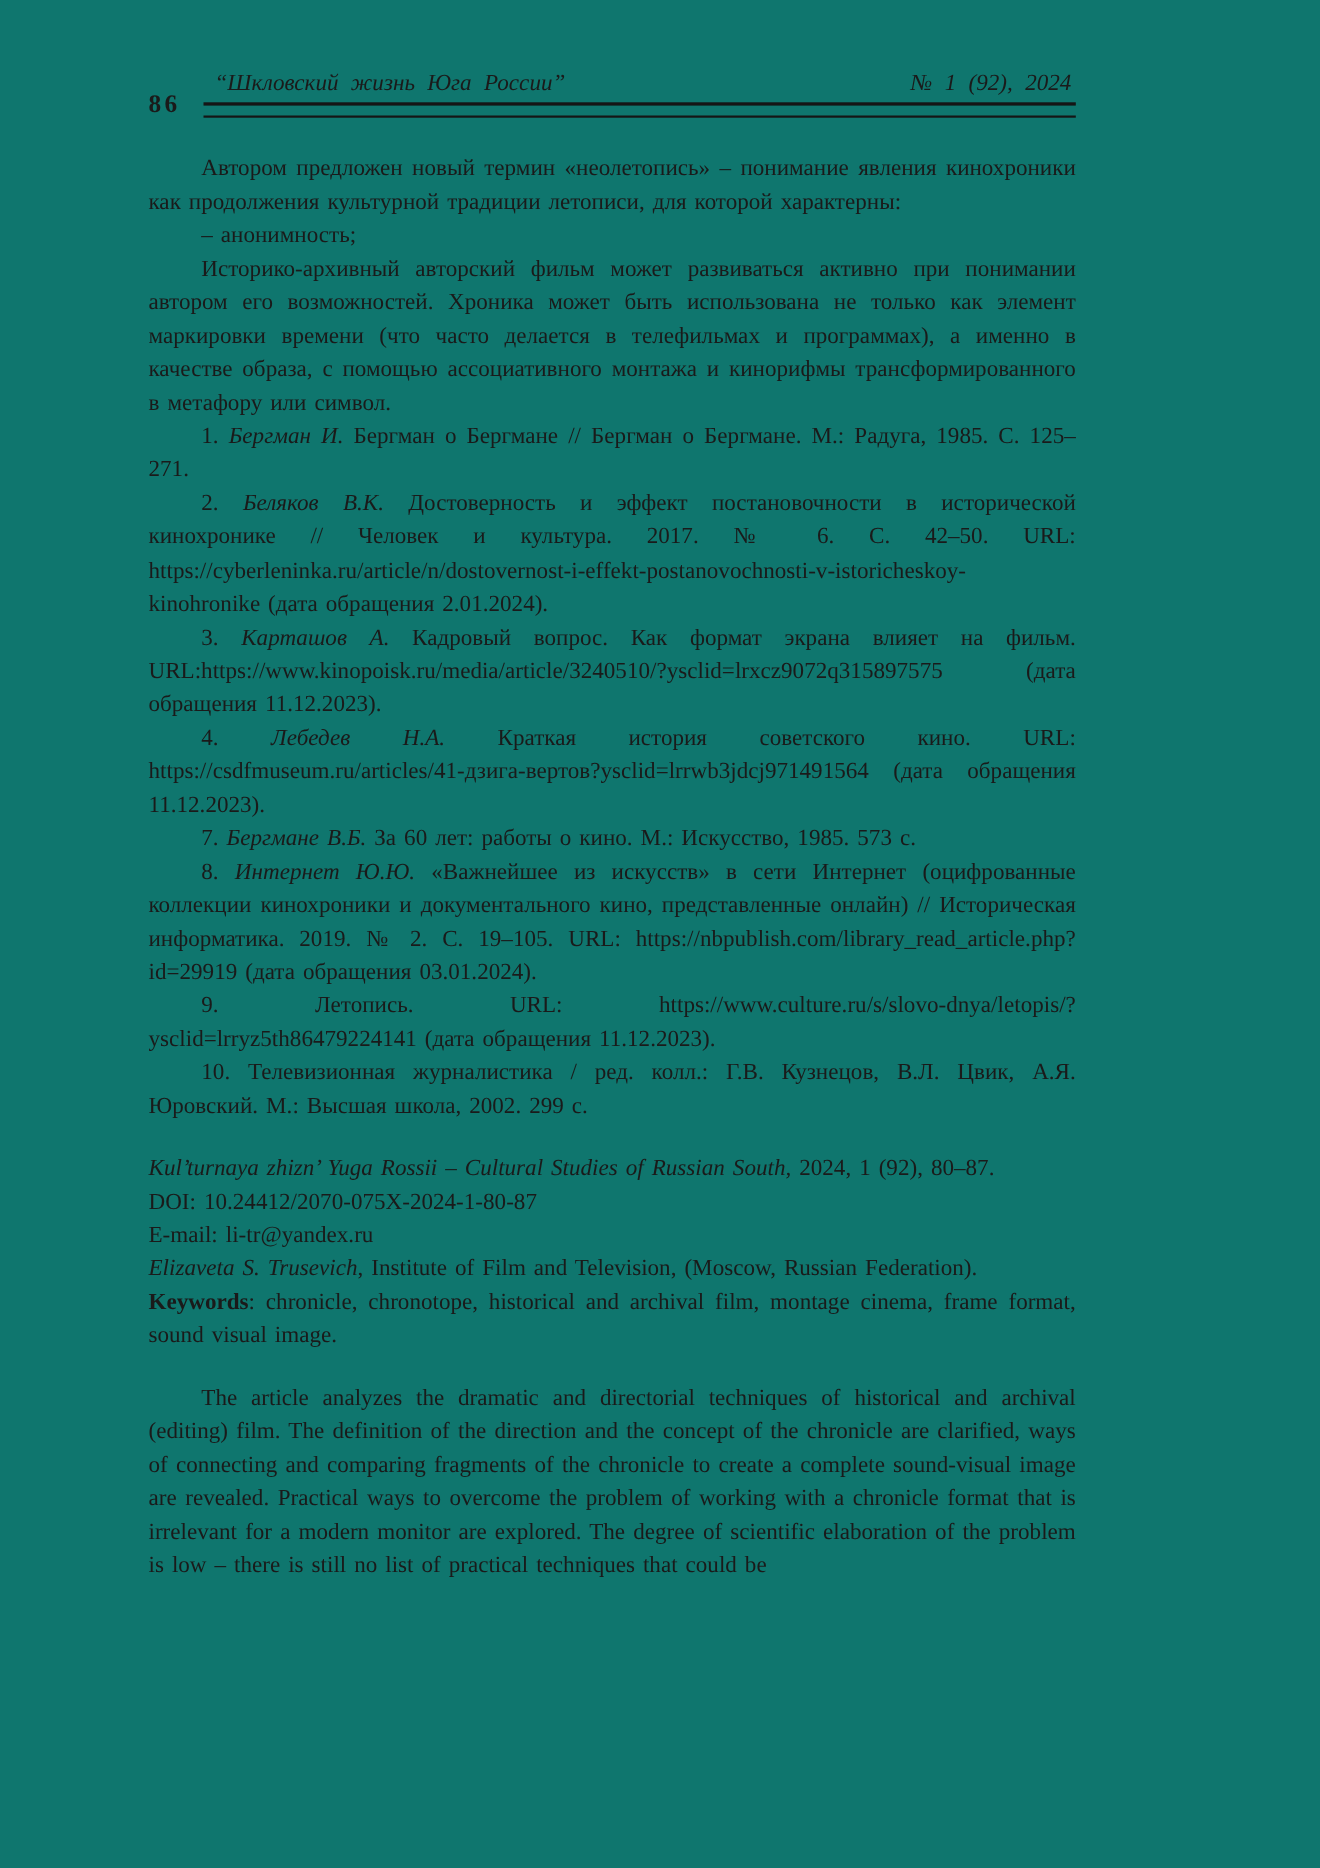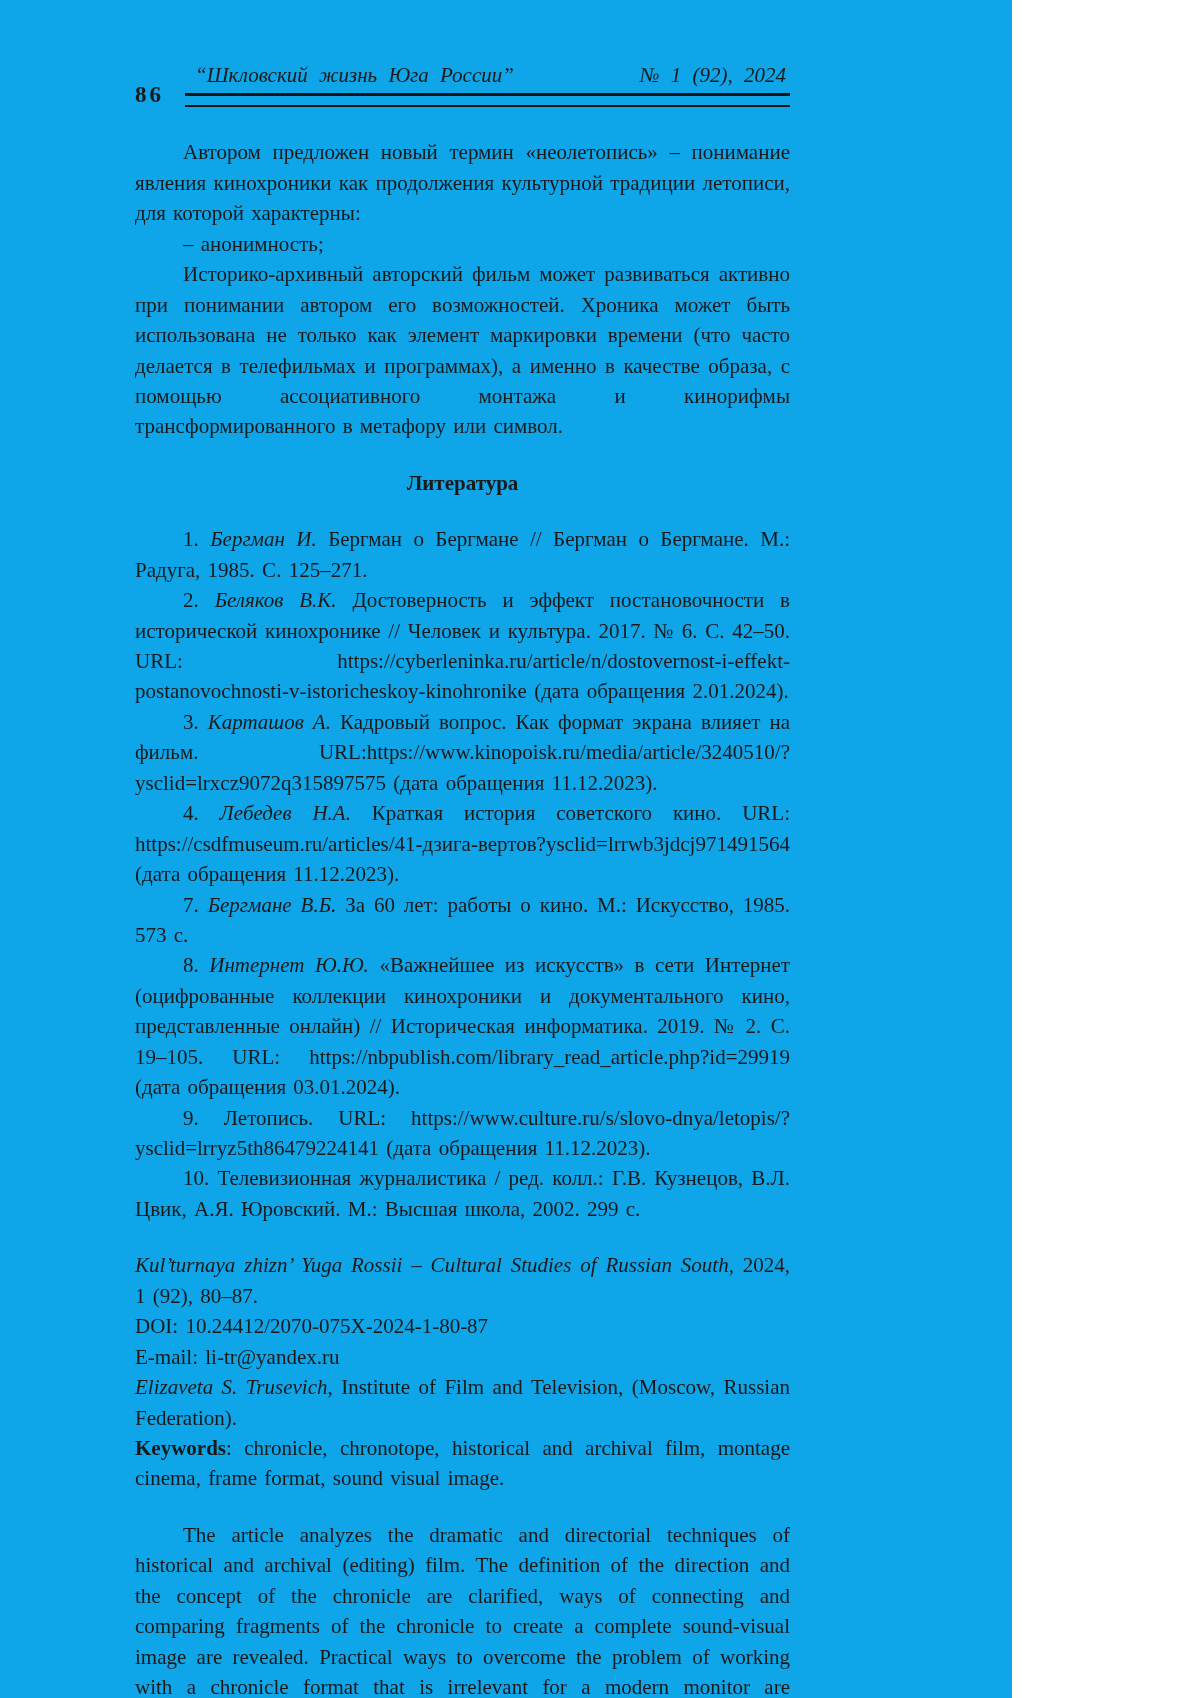--- a/index.html
+++ b/index.html
@@ -2,23 +2,23 @@
 <html lang="ru"><head>
 <meta charset="utf-8">
 <style>
   html, body {
     margin: 0;
     padding: 0;
     background: #ffffff;
   }
   .page {
     position: relative;
-    width: 1012px;
+    width: 1200px;
     height: 1698px;
-    background: #0ea5e9;
+    background: #0f766e;
     color: #1a1a1a;
     font-family: "Liberation Serif", "DejaVu Serif", serif;
     font-size: 21px;
     line-height: 1.45;
     padding: 60px 222px 30px 135px;
     box-sizing: border-box;
     overflow: hidden;
     word-spacing: 2px;
   }
   
@@ -82,21 +82,20 @@
       <div class="double-rule"></div>
     </div>
   </header>
 
   <main>
 
     <p class="indent">Автором предложен новый термин «неолетопись» – понимание явления кинохроники как продолжения культурной традиции летописи, для которой характерны:</p>
     <p class="indent">– анонимность;</p>
     <p class="indent">Историко-архивный авторский фильм может развиваться активно при понимании автором его возможностей. Хроника может быть использована не только как элемент маркировки времени (что часто делается в телефильмах и программах), а именно в качестве образа, с помощью ассоциативного монтажа и кинорифмы трансформированного в метафору или символ.</p>
 
-    <p class="lit-heading">Литература</p>
 
     <section class="refs">
       <p class="ref indent">
         <span class="ref-num">1.</span>
         <span class="ref-author">Бергман И.</span><span class="ref-text"> Бергман о Бергмане // Бергман о Бергмане. М.: Радуга, 1985. С. 125–271.</span>
       </p>
       <p class="ref indent">
         <span class="ref-num">2.</span>
         <span class="ref-author">Беляков В.К.</span><span class="ref-text"> Достоверность и эффект постановочности в исторической кинохронике // Человек и культура. 2017. № 6. С. 42–50. URL: https://cyberleninka.ru/article/n/dostovernost-i-effekt-postanovochnosti-v-istoricheskoy-kinohronike (дата обращения 2.01.2024).</span>
       </p>

